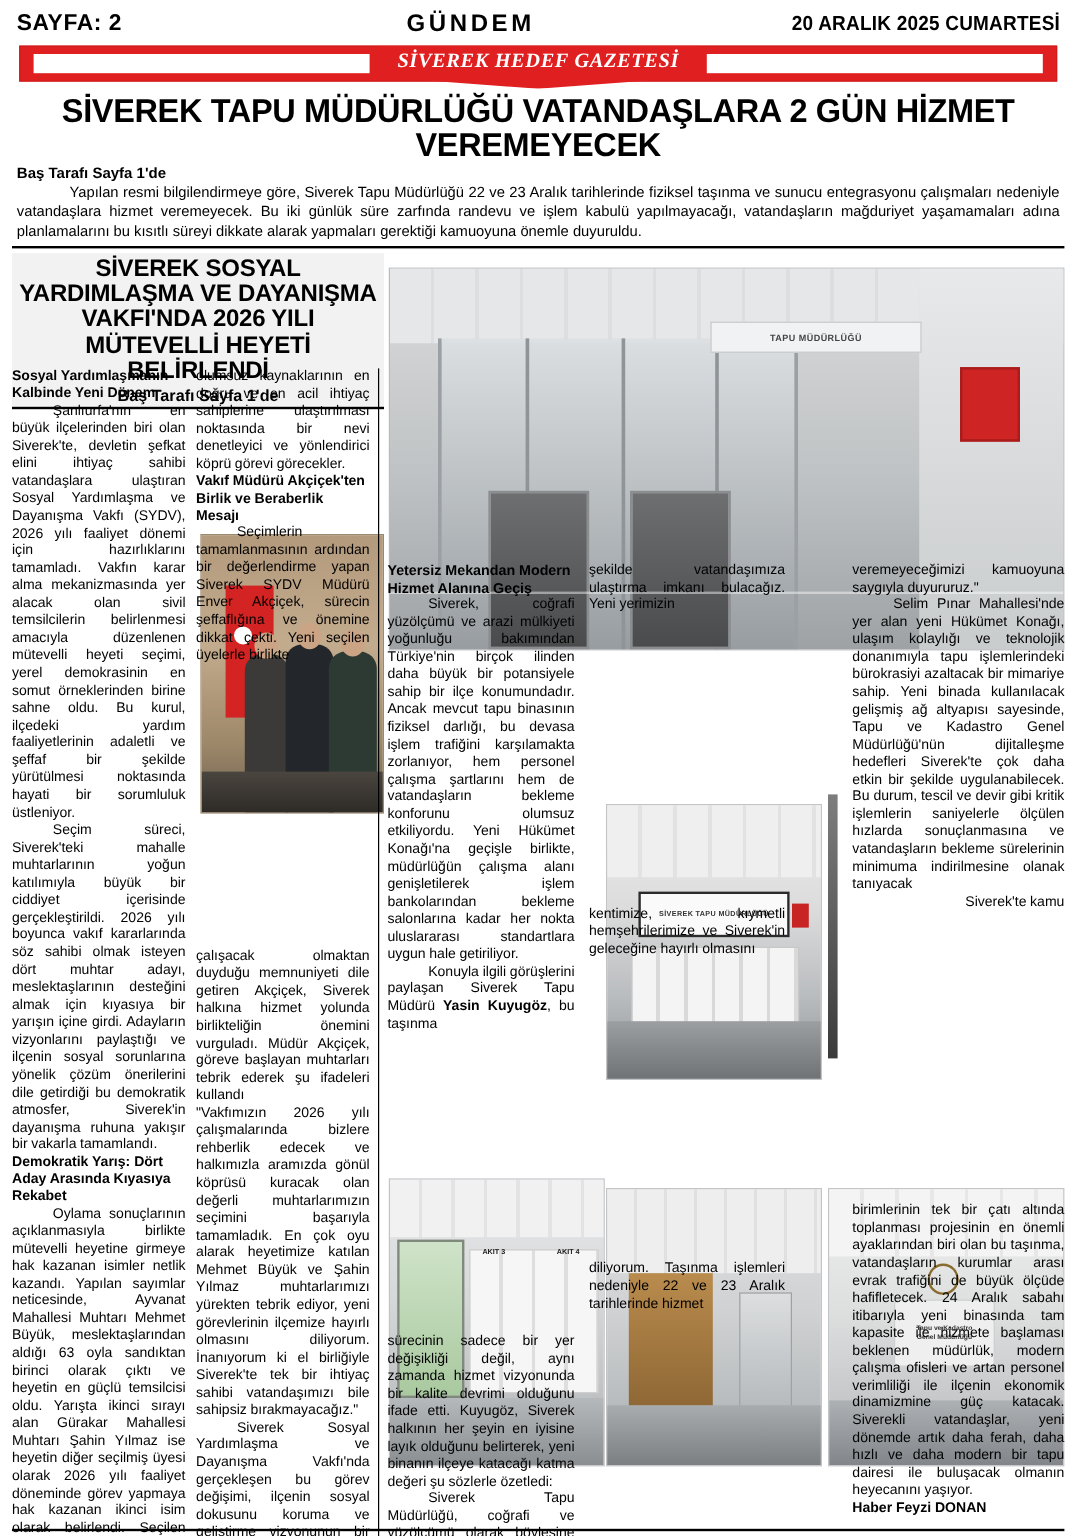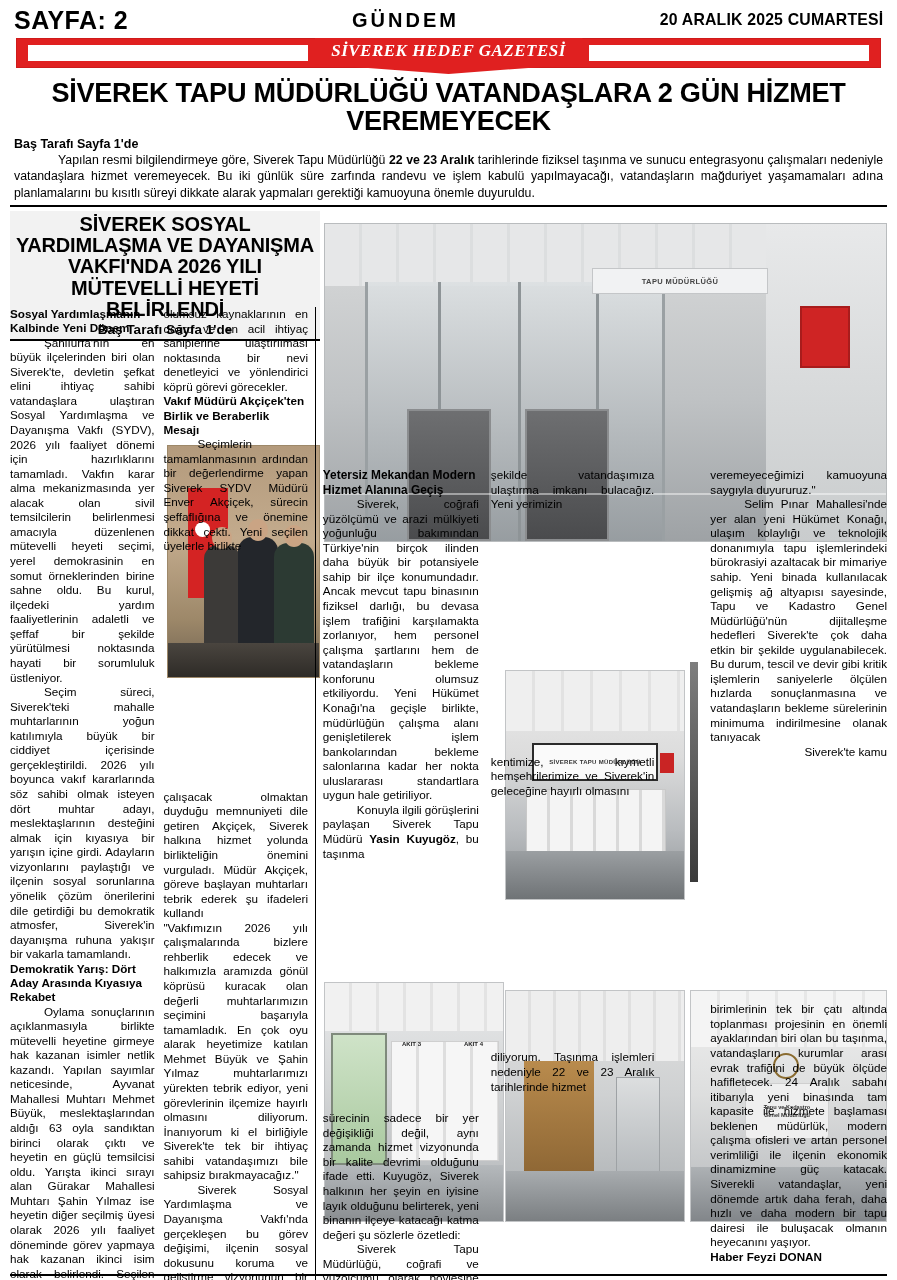--- a/index.html
+++ b/index.html
@@ -22,21 +22,21 @@
   
   .masthead {
     display: flex;
     align-items: center;
     justify-content: space-between;
     padding: 4px 14px 2px 14px;
     height: 38px;
   }
   .mast-page {
     font-weight: bold;
-    font-size: 25px;
+    font-size: 19px;
     letter-spacing: 0.5px;
     white-space: nowrap;
     text-align: right;
   }
   .mast-section {
     font-weight: bold;
     font-size: 20px;
     letter-spacing: 3px;
     text-align: center;
     flex: 0 0 auto;
@@ -109,21 +109,21 @@
     font-weight: bold;
     font-size: 12.5px;
     padding: 1px 0 1px 14px;
   }
   .lead-body {
     font-size: 12.3px;
     line-height: 1.33;
     text-align: justify;
     padding: 0 14px 4px 14px;
   }
-  .lead-body b { font-weight: bold; }
+  .lead-body b { font-weight: normal; }
   .lead-indent { display: inline-block; width: 44px; }
 
   .rule-thick { border-top: 2px solid #000; margin: 0 10px; }
 
   
   .content {
     position: relative;
     padding: 4px 10px 0 10px;
   }
 

